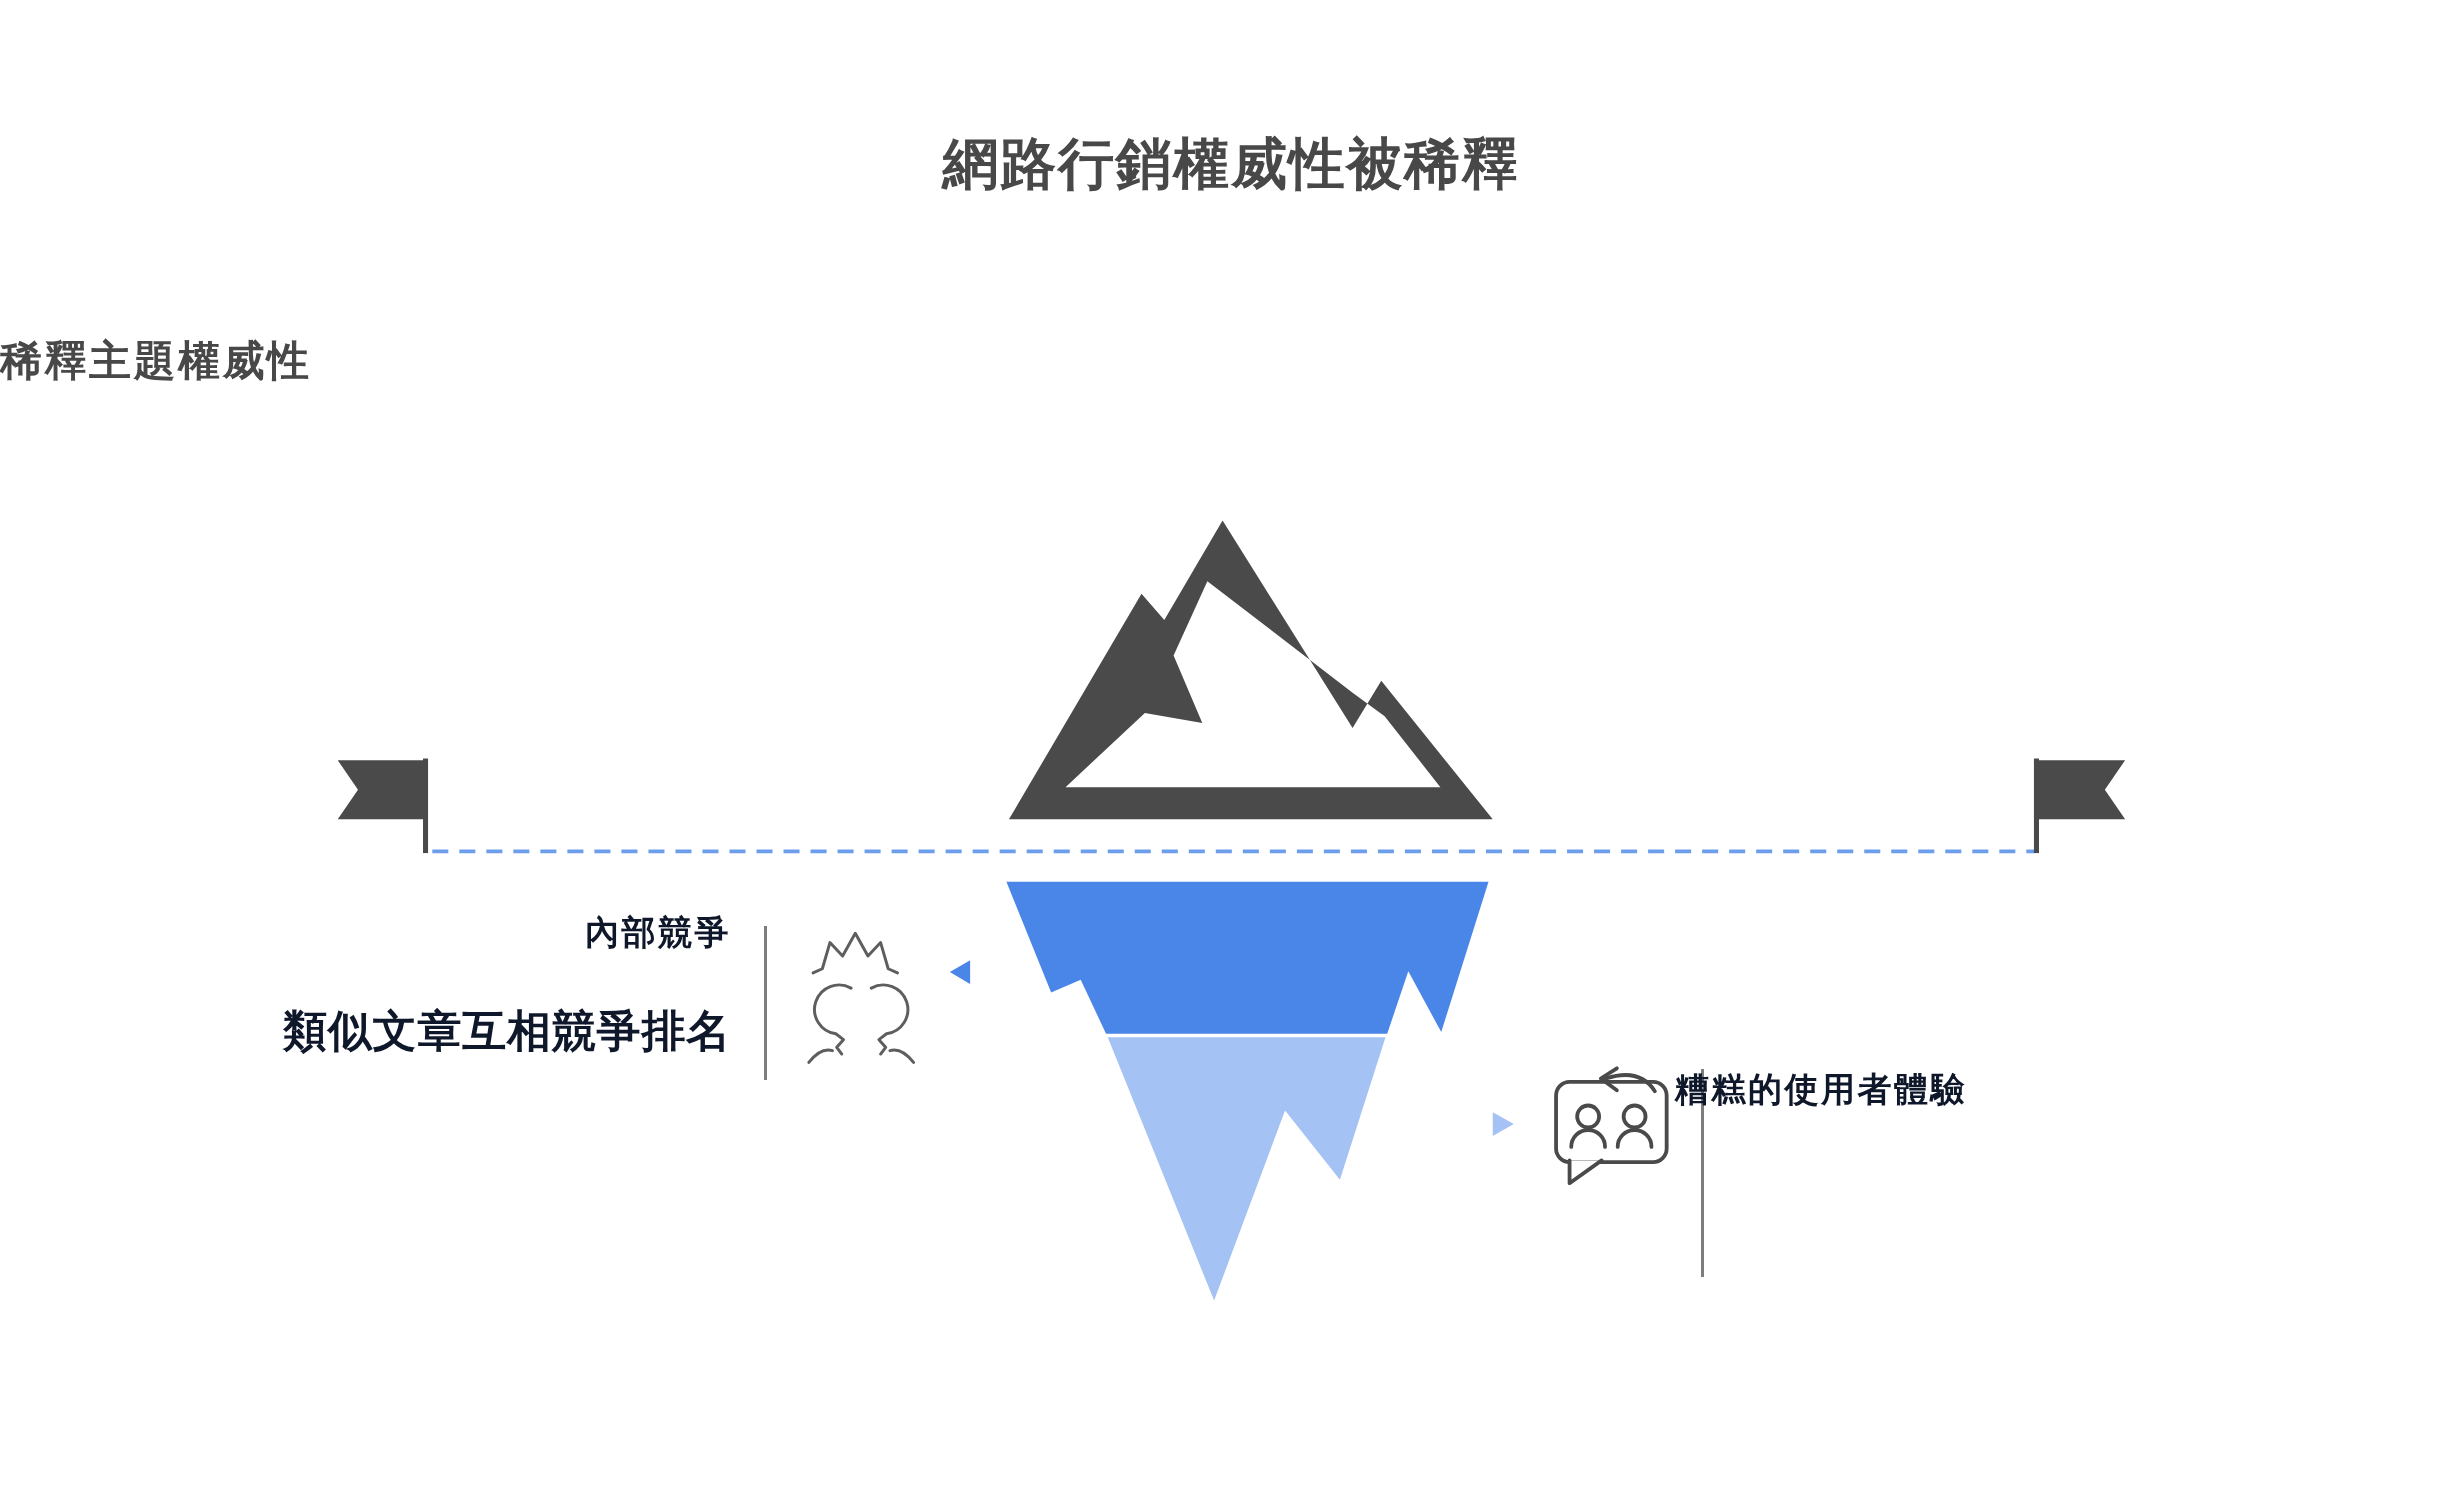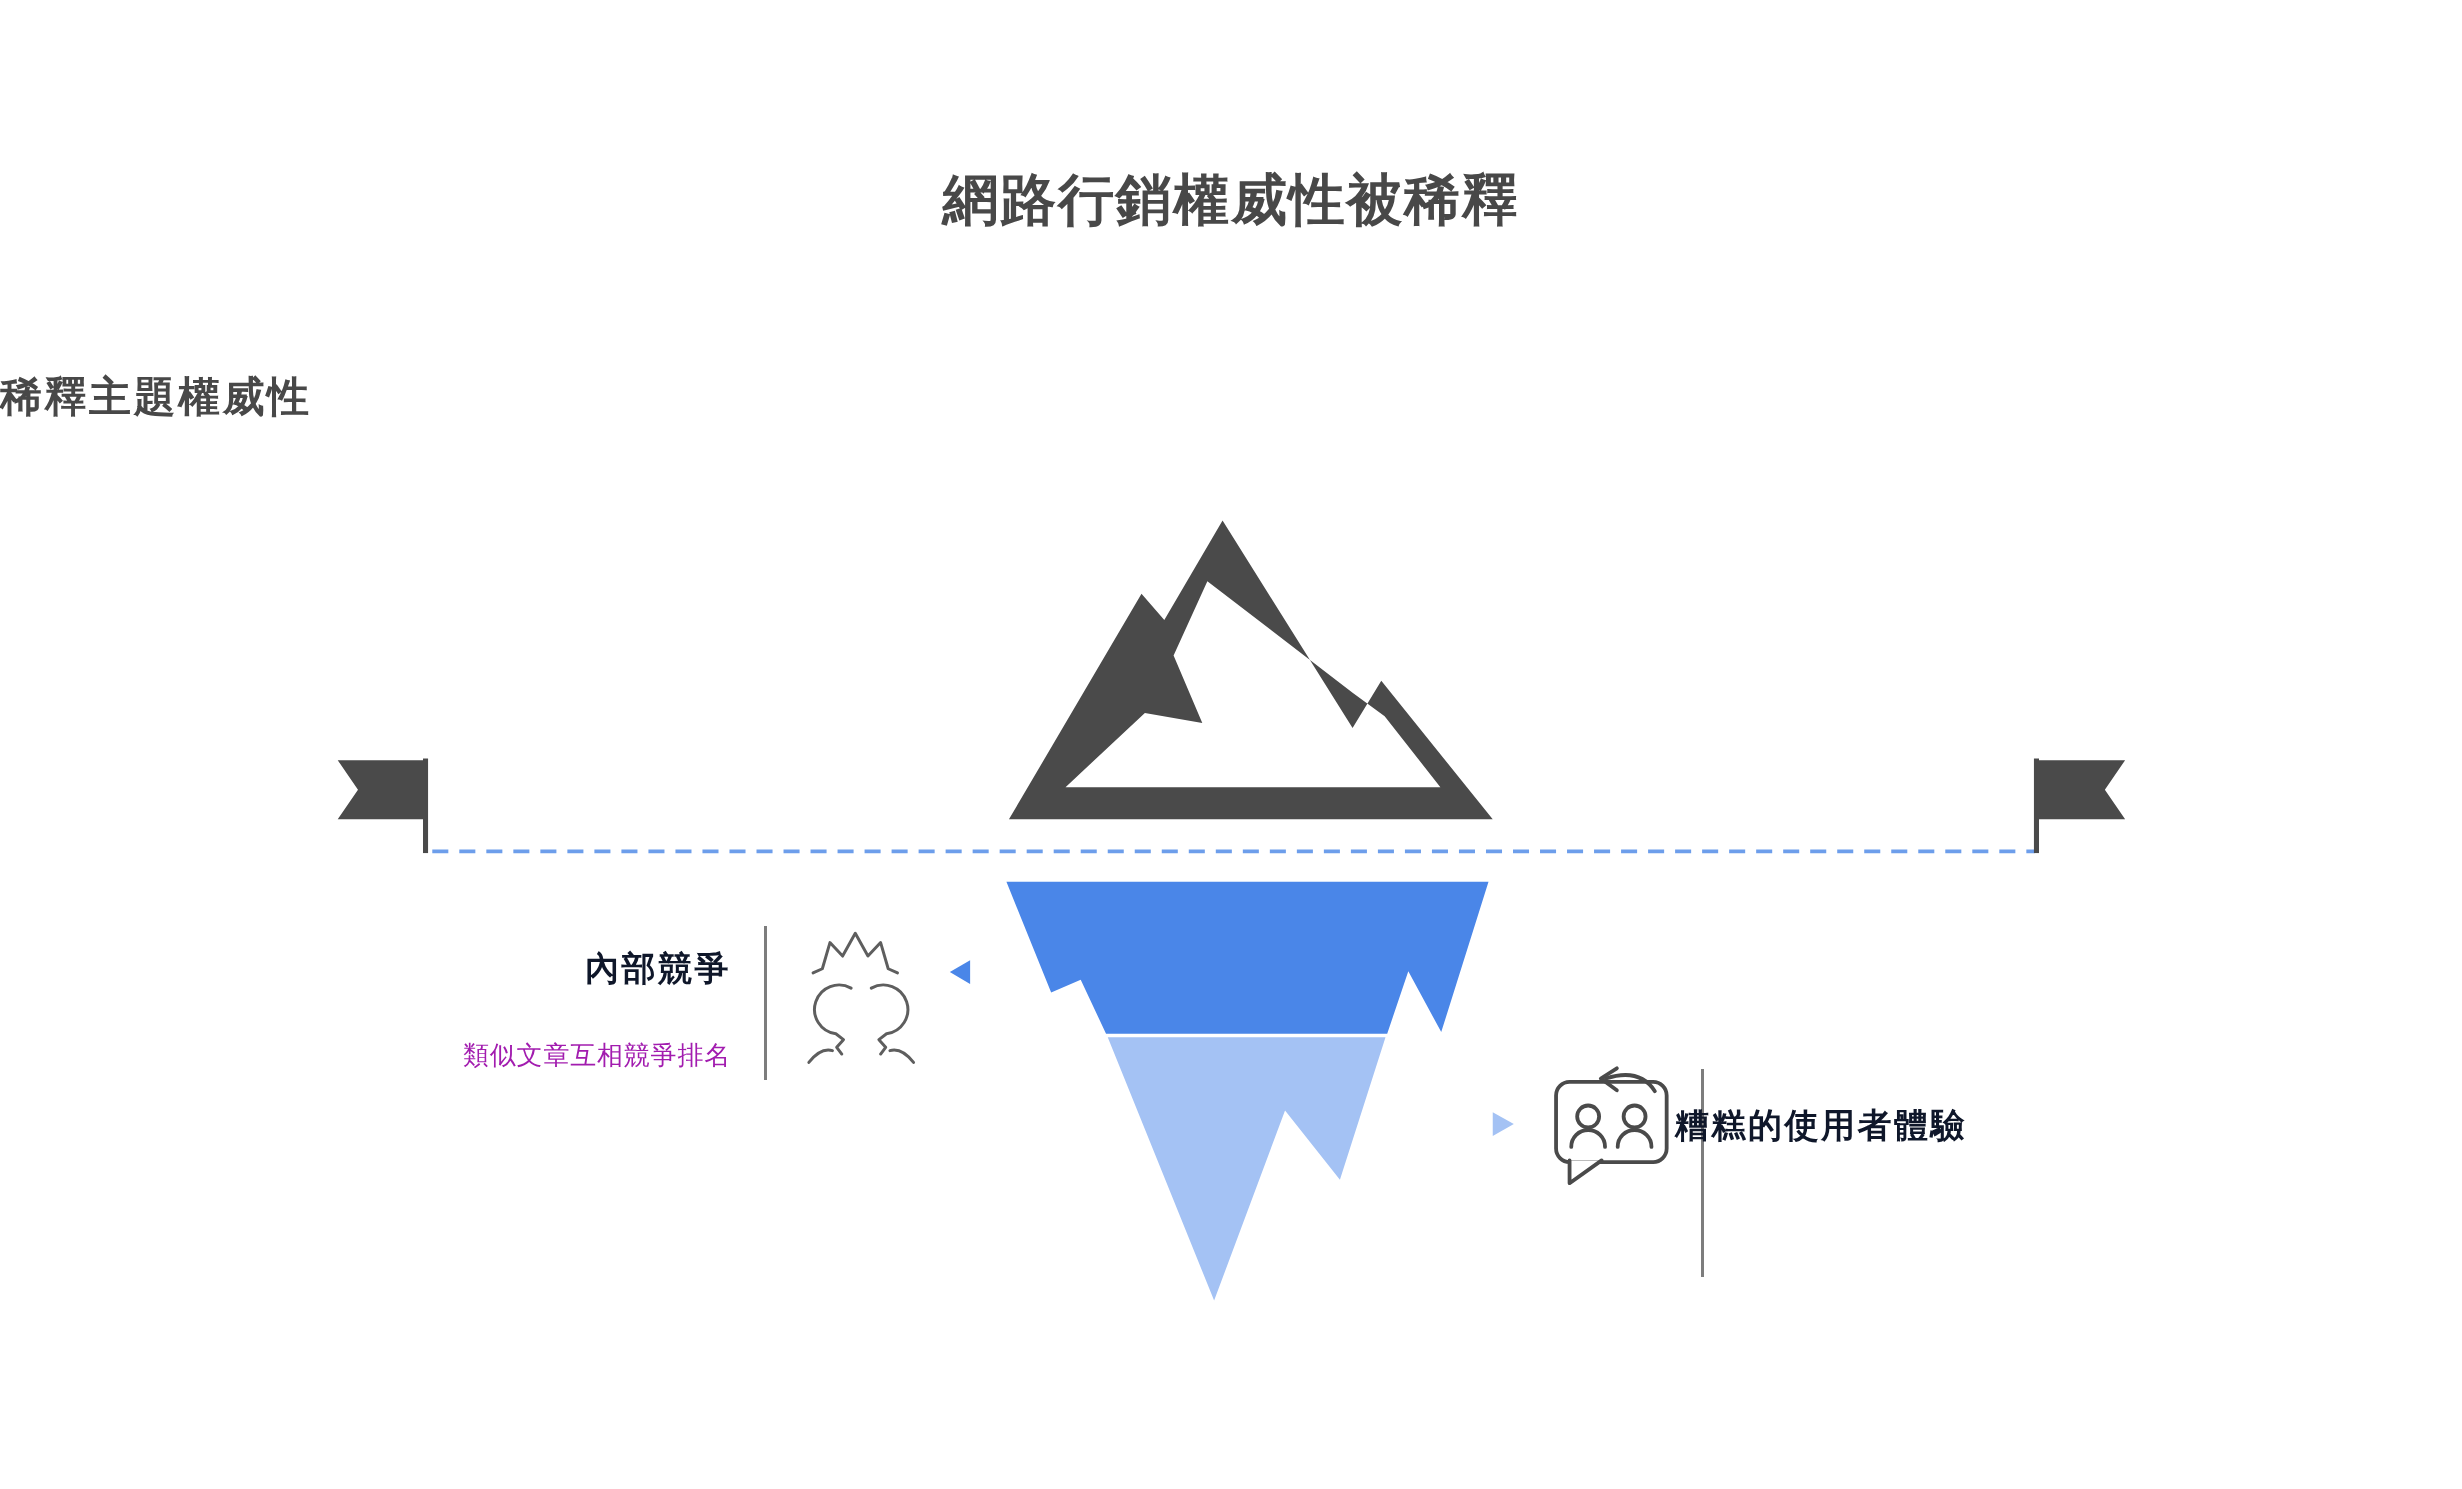--- a/index.html
+++ b/index.html
@@ -5,21 +5,21 @@
   html,body{margin:0;padding:0;background:#ffffff;}
   #canvas{
     position:relative;
     width:2462px;
     height:1490px;
     background:#ffffff;
     overflow:hidden;
     font-family:"Liberation Sans", sans-serif;
   }
   #scene{position:absolute;left:0;top:0;width:2462px;height:1490px;}
-  .txt{position:absolute;white-space:nowrap;margin-top:36px;}
+  .txt{position:absolute;white-space:nowrap;}
   .main-title{
     left:0;right:0;top:127px;
     text-align:center;
     font-size:56px;font-weight:700;color:#484848;letter-spacing:1.7px;
   }
   .summit-title{
     left:0;right:0;top:333px;
     font-size:42px;font-weight:700;color:#484848;letter-spacing:2.5px;
   }
   .summit-desc{
@@ -32,21 +32,21 @@
     text-align:right;
   }
   .callout-right{
     left:1675px;top:1067px;
     text-align:right;
   }
   .callout-title{
     font-size:34px;font-weight:700;color:#0f172a;letter-spacing:2.5px;
   }
   .callout-desc{
-    font-size:26px;font-weight:400;color:#a21caf;letter-spacing:0.8px;
+    font-size:44px;font-weight:700;color:#0f172a;letter-spacing:0.8px;
   }
   .callout-left .callout-desc{margin-top:46px;}
   .callout-right .callout-desc{margin-top:59px;}
   .vrule{position:absolute;width:2.5px;background:#7d7d7d;}
   .vrule-left{left:764px;top:926px;height:154px;}
   .vrule-right{left:1701px;top:1069px;height:208px;}
 </style>
 </head>
 <body>
 

